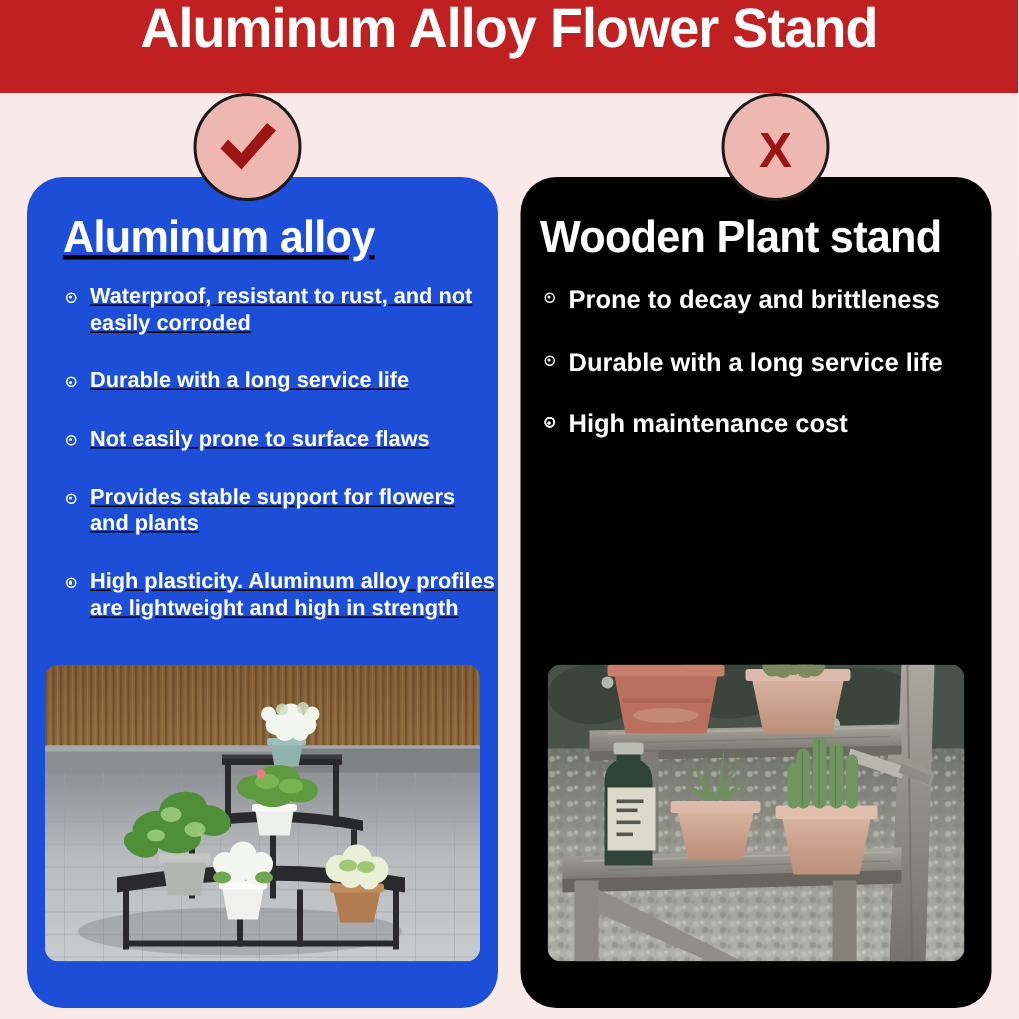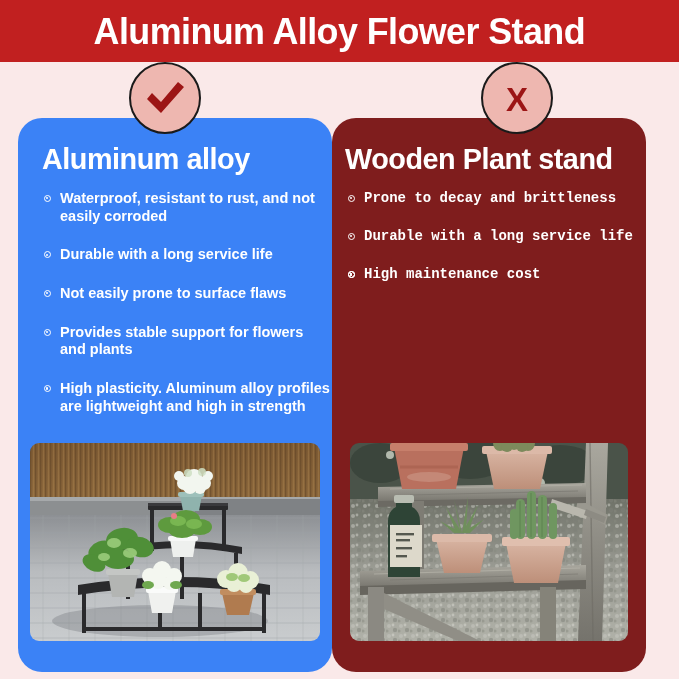--- a/index.html
+++ b/index.html
@@ -19,21 +19,20 @@
   }
 
   
   #header-banner {
     position: absolute;
     left: 0; top: 0;
     width: 679px;
     height: 62px;
     background: #c12020;
     display: flex;
-    align-items: center;
     justify-content: center;
     z-index: 1;
   }
   #header-title {
     color: #ffffff;
     font-family: "Liberation Sans", sans-serif;
     font-size: 37px;
     font-weight: bold;
     letter-spacing: -0.6px;
     line-height: 1;
@@ -71,25 +70,26 @@
     position: absolute;
     top: 118px;
     width: 314px;
     height: 554px;
     border-radius: 24px;
     z-index: 3;
     box-sizing: border-box;
   }
   #card-aluminum {
     left: 18px;
-    background: #3b82f6;
+    background: #1d4ed8;
+    text-decoration: underline;
   }
   #card-wooden {
-    left: 332px;
-    background: #7f1d1d;
+    left: 347px;
+    background: #000000;
   }
 
   .card-title {
     color: #ffffff;
     font-weight: bold;
     font-size: 30px;
     line-height: 1;
     white-space: nowrap;
     letter-spacing: -0.5px;
     transform: scaleX(0.96);
@@ -108,21 +108,21 @@
 
   .bullet-item {
     position: relative;
     color: #ffffff;
     font-weight: bold;
     line-height: 1.22;
     padding-left: 16px;
     margin-bottom: 21px;
   }
   #card-aluminum .bullet-item { font-size: 14.5px; }
-  #card-wooden   .bullet-item { font-size: 14px; font-family: Liberation Mono, monospace; }
+  #card-wooden   .bullet-item { font-size: 17px; }
 
   .bullet-marker {
     position: absolute;
     left: 0;
     top: 5px;
     width: 7px;
     height: 7px;
     border-radius: 50%;
     border: 1.4px solid #ffffff;
     background: transparent;

